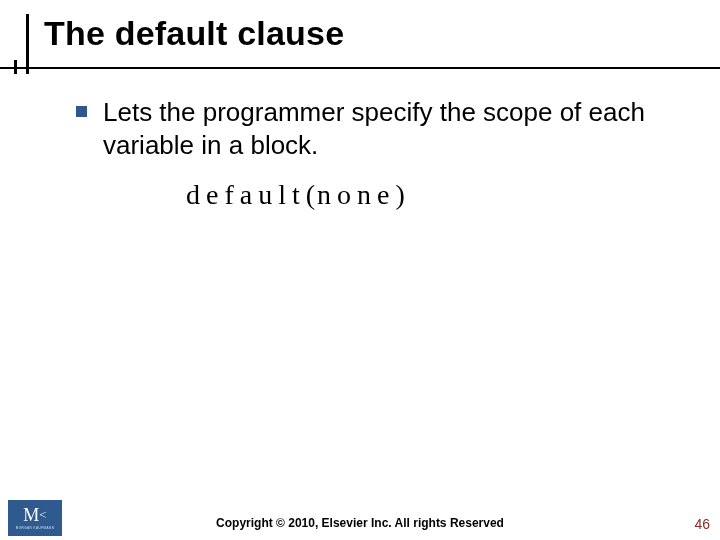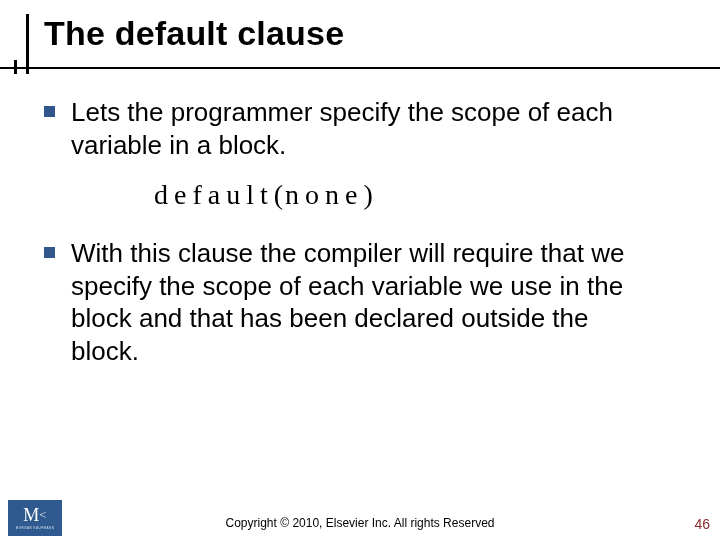--- a/index.html
+++ b/index.html
@@ -57,21 +57,21 @@
     top: -46px;
     left: 26px;
     width: 3px;
     height: 60px;
     background: #000;
   }
   
   .body {
     position: absolute;
     top: 96px;
-    left: 44px;
+    left: 76px;
     width: 610px;
   }
   .bullet {
     display: flex;
     align-items: flex-start;
     gap: 16px;
     margin-bottom: 18px;
   }
   .bullet .marker {
     width: 11px;
@@ -126,21 +126,21 @@
     letter-spacing: 0.5px;
     margin-top: 2px;
   }
   .copyright {
     position: absolute;
     bottom: 10px;
     left: 0;
     width: 720px;
     text-align: center;
     font-size: 12px;
-    font-weight: normal;
+    font-weight: bold;
     color: #000;
   }
   .pagenum {
     position: absolute;
     right: 10px;
     bottom: 8px;
     font-size: 14px;
     font-weight: normal;
     color: #8a2a2a;
   }
@@ -163,24 +163,20 @@
 
     <div class="bullet">
       <div class="marker"></div>
       <div class="text">Lets the programmer specify the scope of each variable in a block.</div>
     </div>
 
     <div class="code-line">
       <span>default</span><span class="paren">(</span><span>none</span><span class="paren">)</span>
     </div>
 
-    <div class="bullet">
-      <div class="marker"></div>
-      <div class="text">With this clause the compiler will require that we specify the scope of each variable we use in the block and that has been declared outside the block.</div>
-    </div>
 
   </div>
 
   <div class="footer">
     <div class="mk-logo">
       <div class="mk-top">
         <span>M</span><span class="lt">&lt;</span>
       </div>
       <div class="mk-sub">MORGAN KAUFMANN</div>
     </div>

